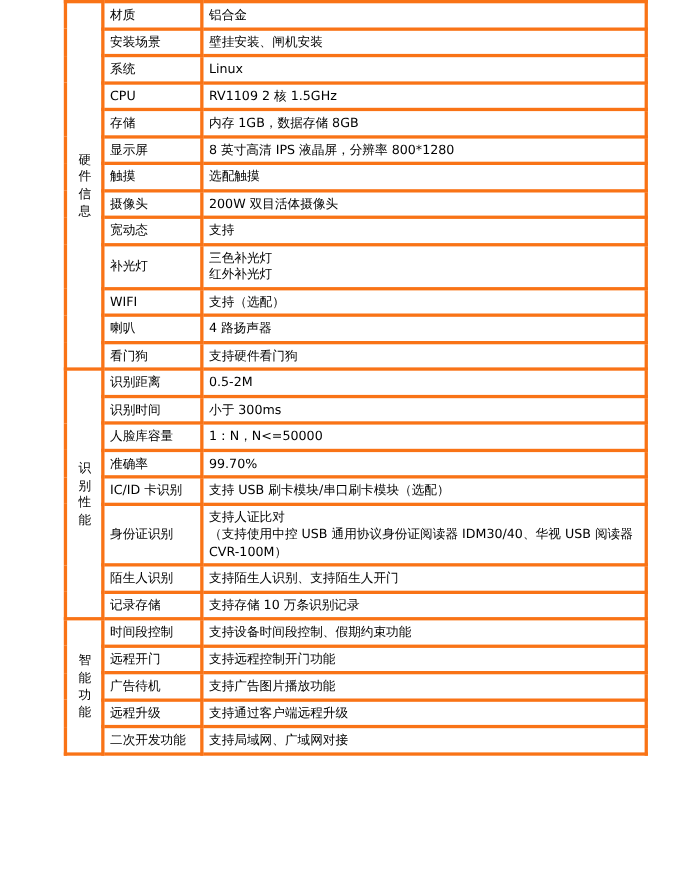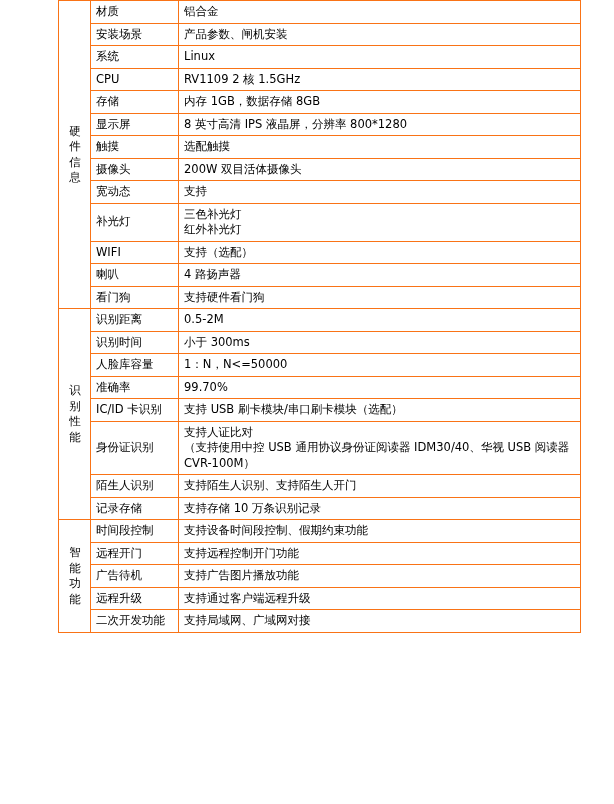--- a/index.html
+++ b/index.html
@@ -30,21 +30,21 @@
     padding-bottom: 6px;
     line-height: 1.1;
   }
   table.spec {
     border-collapse: collapse;
     margin-left: 58px;
     width: 498px;
     table-layout: fixed;
   }
   table.spec td {
-    border: 1px solid #f97316;
+    border: 3px solid #f97316;
     font-size: 11.5px;
     line-height: 1.35;
     padding: 3px 4px 3px 5px;
     vertical-align: middle;
     font-family: "DejaVu Sans", sans-serif;
   }
   td.group {
     width: 22px;
     text-align: center;
     font-size: 12.5px;
@@ -90,21 +90,21 @@
             <span>息</span>
           </td>
           <td class="key">材质</td>
           <td class="val">
             <span class="line">铝合金</span>
           </td>
         </tr>
         <tr>
           <td class="key">安装场景</td>
           <td class="val">
-            <span class="line">产品参数、闸机安装</span>
+            <span class="line">壁挂安装、闸机安装</span>
           </td>
         </tr>
         <tr>
           <td class="key">系统</td>
           <td class="val">
             <span class="line">Linux</span>
           </td>
         </tr>
         <tr>
           <td class="key">CPU</td>

